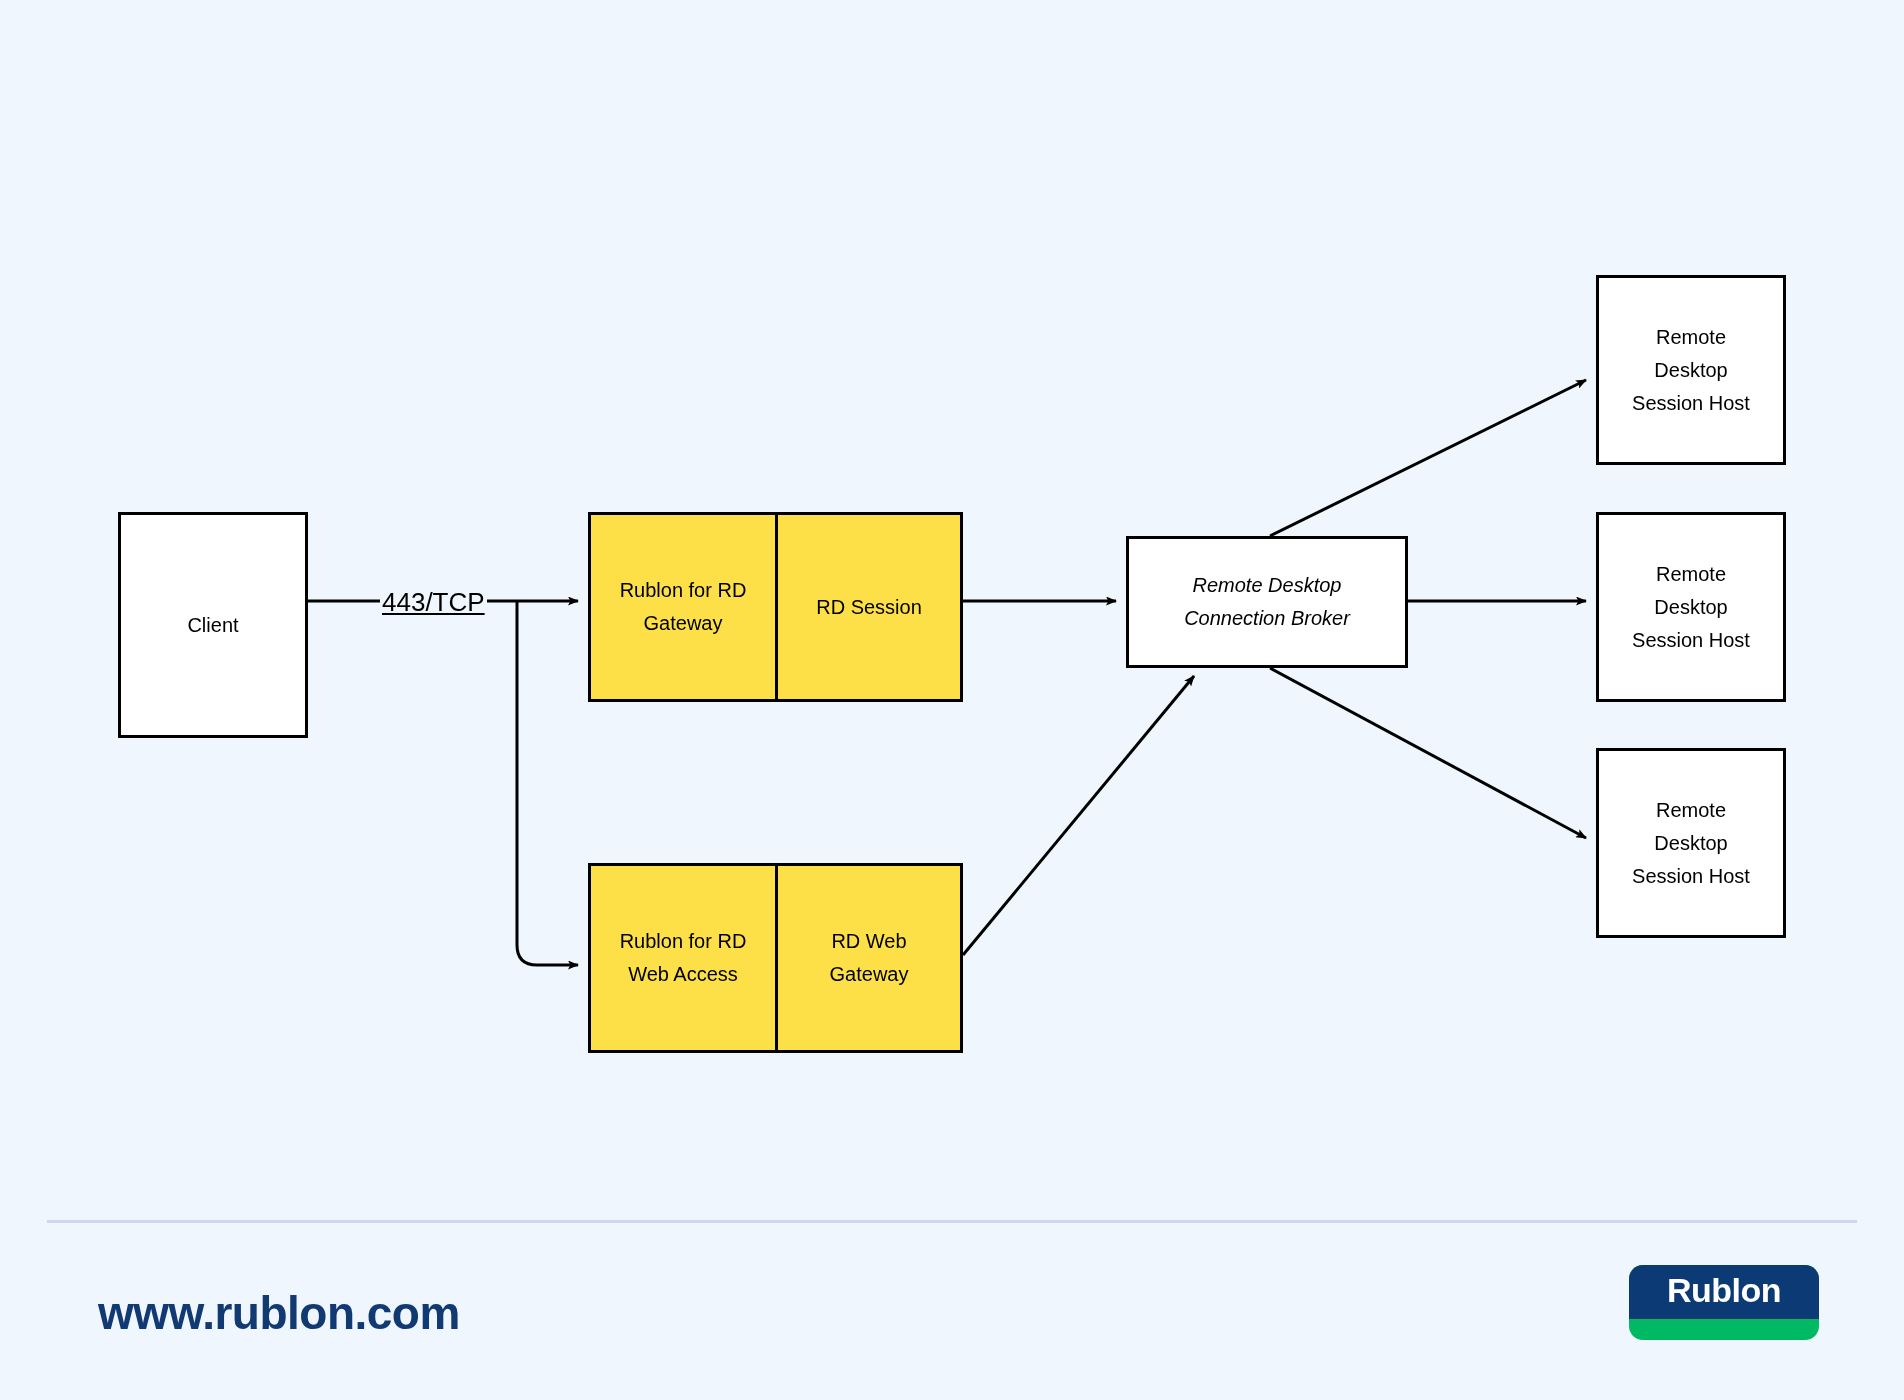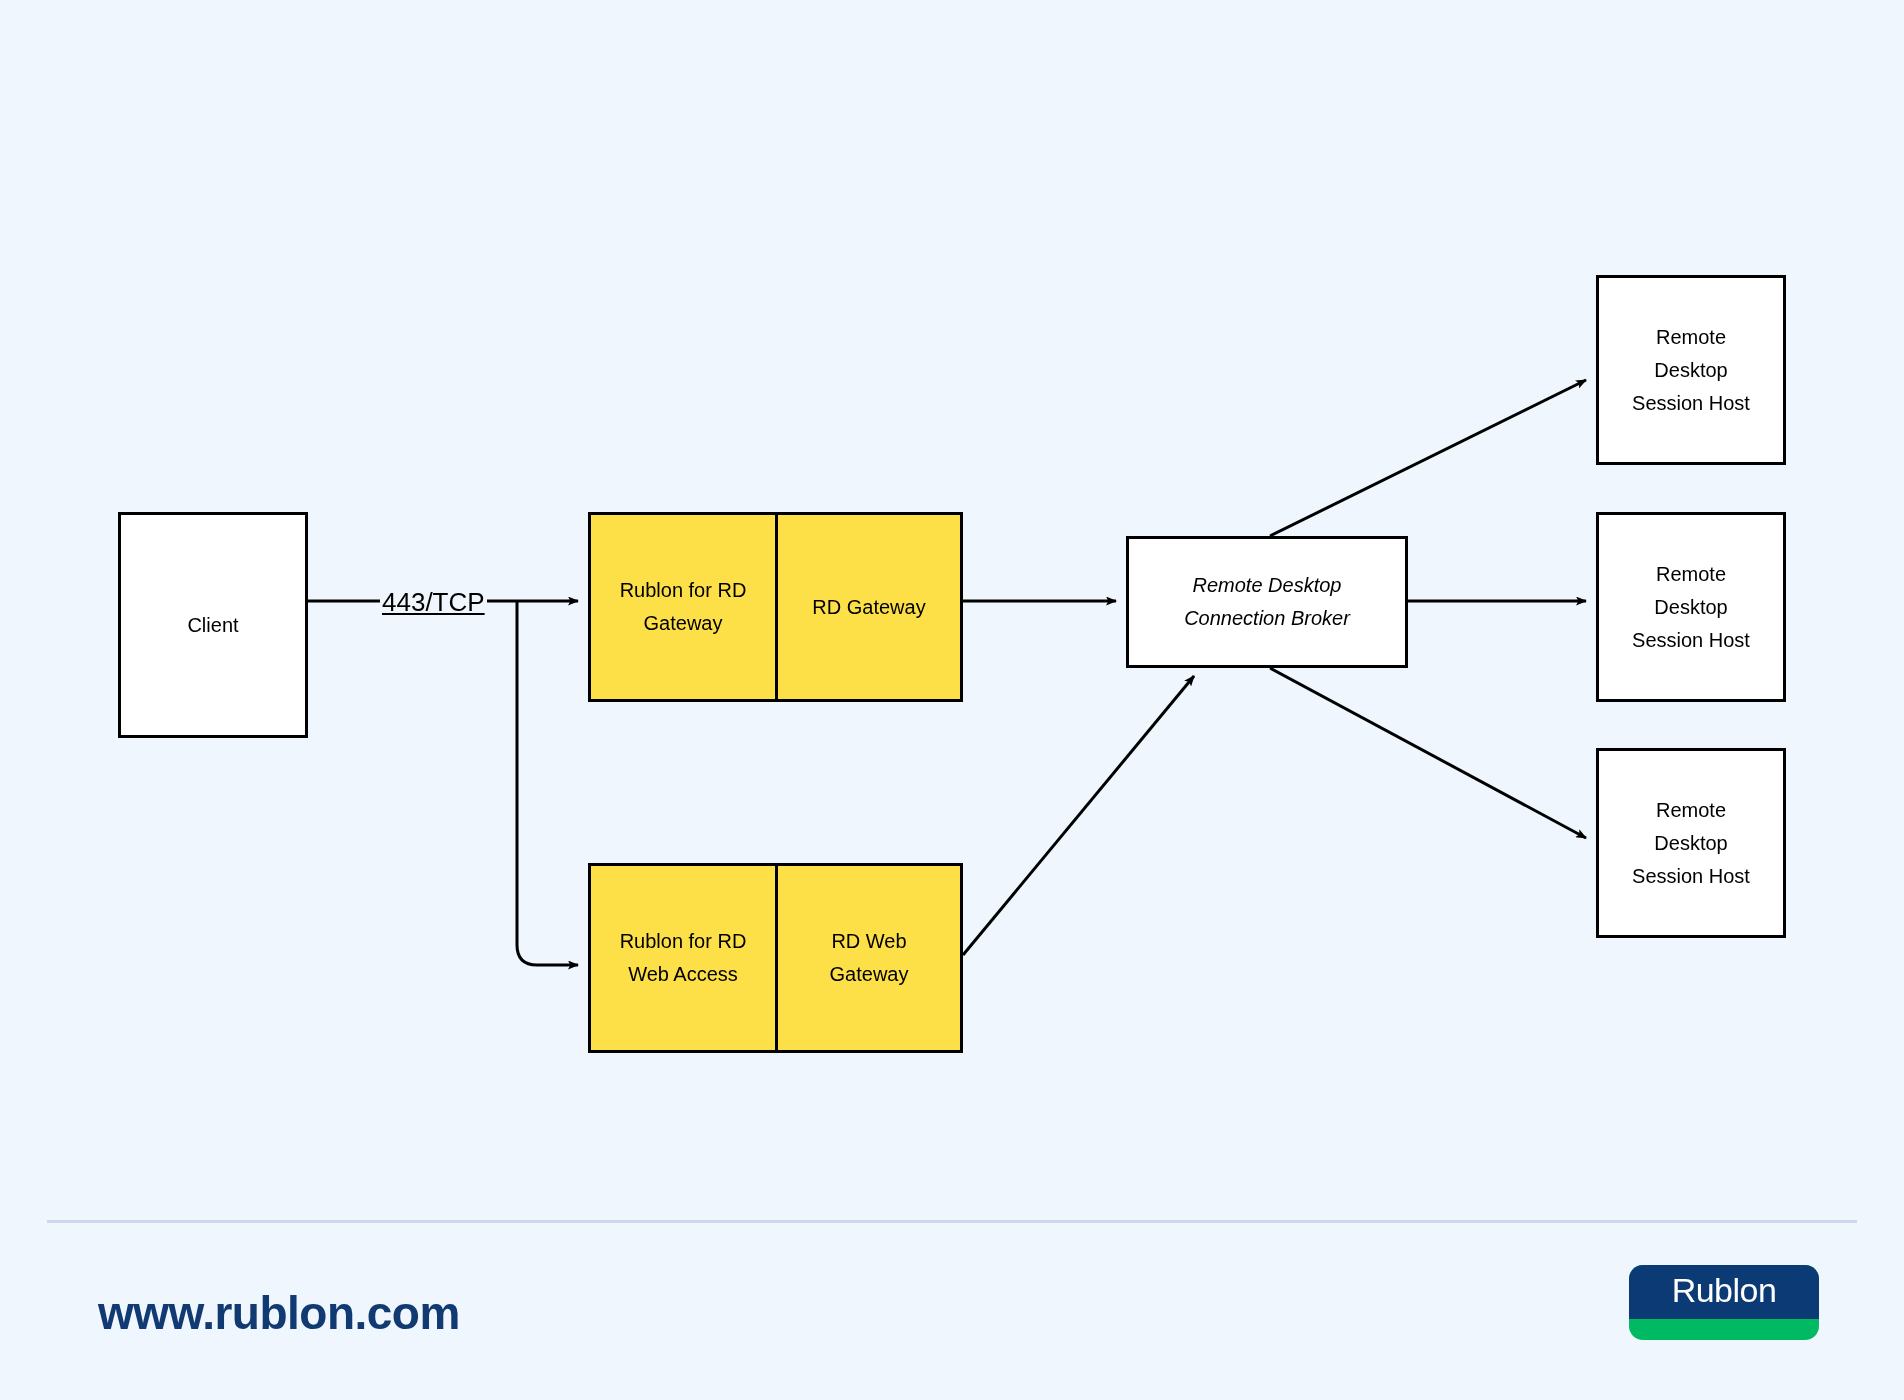--- a/index.html
+++ b/index.html
@@ -129,21 +129,21 @@
     height: 54px;
     background: #0b3a75;
   }
   .logo-text {
     position: absolute;
     left: 0;
     top: 6px;
     width: 190px;
     text-align: center;
     font-size: 34px;
-    font-weight: normal;
+    font-weight: bold;
     letter-spacing: -0.5px;
     color: #ffffff;
   }
 </style>
 </head>
 <body>
 
 <div id="canvas">
 
   <div class="diagram-layer">
@@ -175,21 +175,21 @@
     <div class="node" style="left:118px; top:512px; width:190px; height:226px;justify-content:center;">
       <span class="node-label">Client</span>
     </div>
 
     <div class="split-node" style="left:588px; top:512px; width:375px; height:190px;">
       <div class="split-cell left" style="width:187px;">
         <span class="node-label">Rublon for RD
 Gateway</span>
       </div>
       <div class="split-cell right" style="width:188px;">
-        <span class="node-label">RD Gateway</span>
+        <span class="node-label">RD Session</span>
       </div>
     </div>
 
     <div class="split-node" style="left:588px; top:863px; width:375px; height:190px;">
       <div class="split-cell left" style="width:187px;">
         <span class="node-label">Rublon for RD
 Web Access</span>
       </div>
       <div class="split-cell right" style="width:188px;">
         <span class="node-label">RD Web

